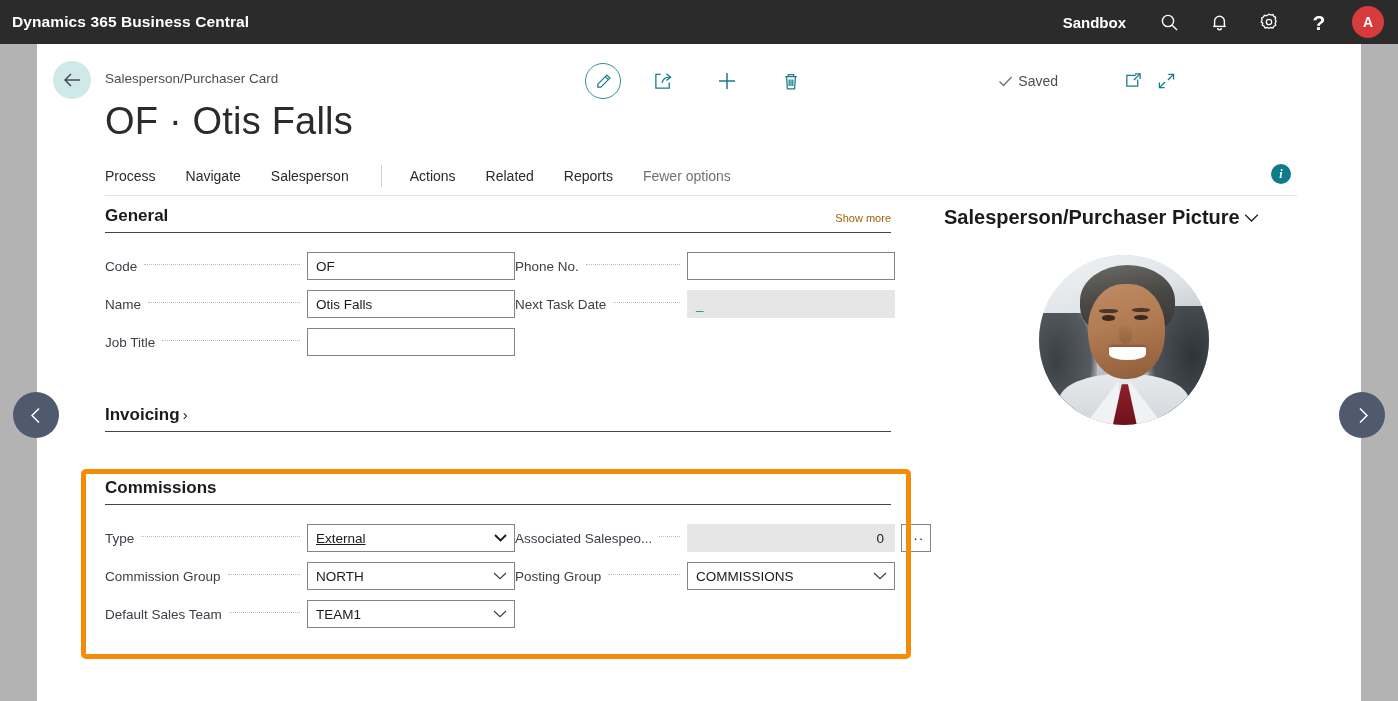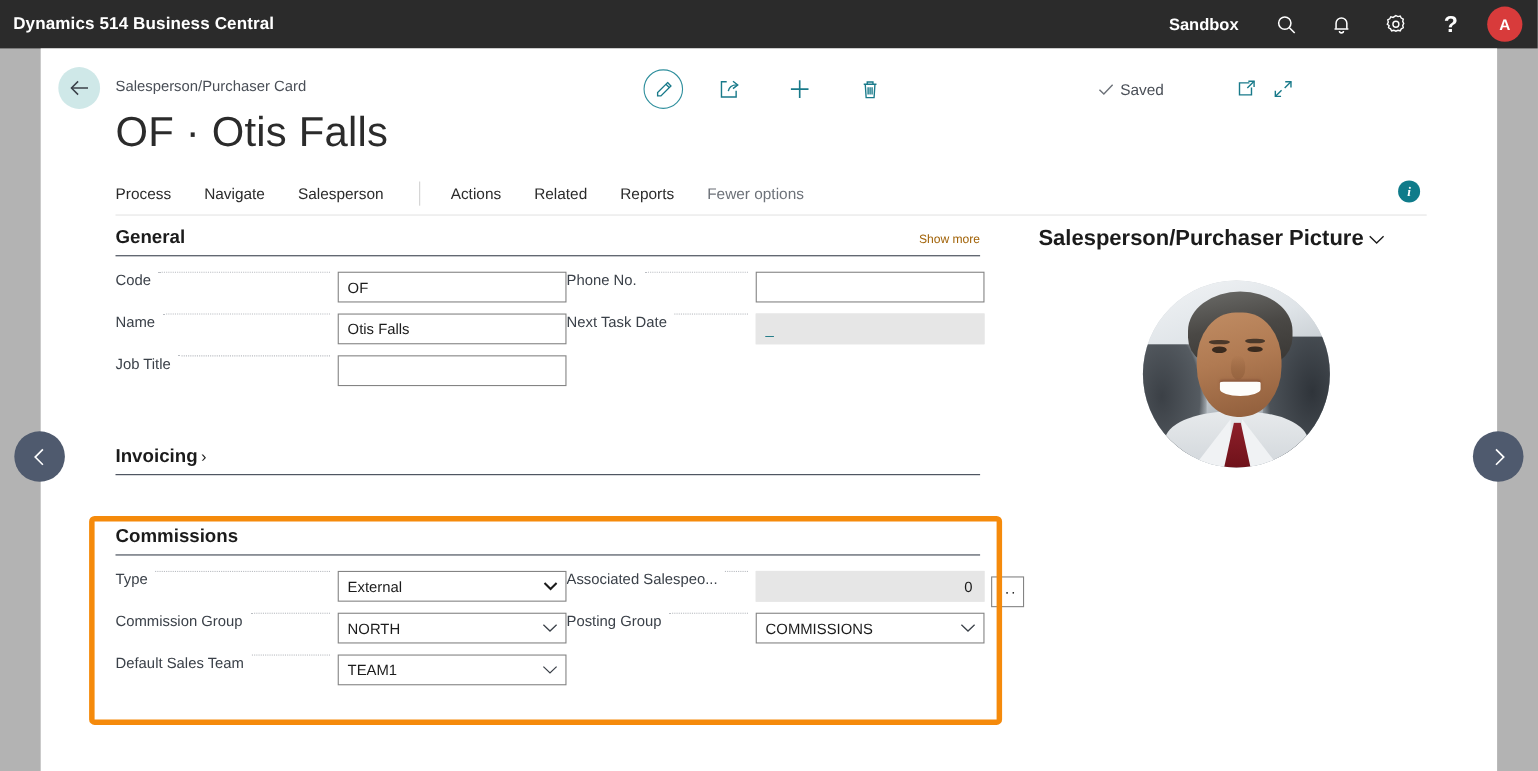--- a/index.html
+++ b/index.html
@@ -163,21 +163,21 @@
   .section-title .chev { font-weight: normal; font-size: 15px; margin-left: 3px; }
   .showmore {
     font-size: 11px; color: #a16207; cursor: pointer; white-space: nowrap;
     padding-bottom: 2px;
   }
 
   .grid { display: flex; margin-top: 14px; }
   .col { width: 410px; }
   .col.right { width: 380px; }
   .frow {
-    display: flex; 
+    display: flex; align-items: center;
     height: 38px;
   }
   .flabel {
     font-size: 13.5px; color: #3b4149;
     white-space: nowrap; flex: 0 0 auto;
   }
   .leader {
     flex: 1 1 auto;
     border-bottom: 1.5px dotted #b9bcc1;
     margin: 0 7px 4px 7px;
@@ -208,20 +208,21 @@
     transform: translateY(-50%);
     pointer-events: none; display: block;
   }
   .dropwrap { position: relative; width: 208px; }
   select.fbox {
     -webkit-appearance: none; appearance: none;
     width: 208px; height: 28px;
     padding-right: 33px;
     border-radius: 0;
     cursor: pointer;
+    text-decoration: underline;
   }
   .dropwrap .chev-strong {
     position: absolute; right: 8px; top: 50%;
     transform: translateY(-50%);
     pointer-events: none; display: block;
   }
   .ellipsis-btn {
     position: absolute; left: 214px; top: 50%;
     transform: translateY(-50%);
     width: 30px; height: 28px;
@@ -333,21 +334,21 @@
   .navarrow.prev { left: 13px; }
   .navarrow.next { right: 13px; }
   .navarrow svg { display: block; }
 </style>
 </head>
 <body>
 
 <div id="app">
 
   <div class="topbar">
-    <div class="brand">Dynamics 514 Business Central</div>
+    <div class="brand">Dynamics 365 Business Central</div>
     <div class="spacer"></div>
     <div class="env">Sandbox</div>
 
     <div class="tb-icon">
       <svg width="19" height="19" viewBox="0 0 19 19" fill="none" stroke="#ffffff" stroke-width="1.4">
         <circle cx="8" cy="8" r="5.6"></circle>
           <line x1="12.2" y1="12.2" x2="17" y2="17"></line>
       </svg>
     </div>
     <div class="tb-icon">

